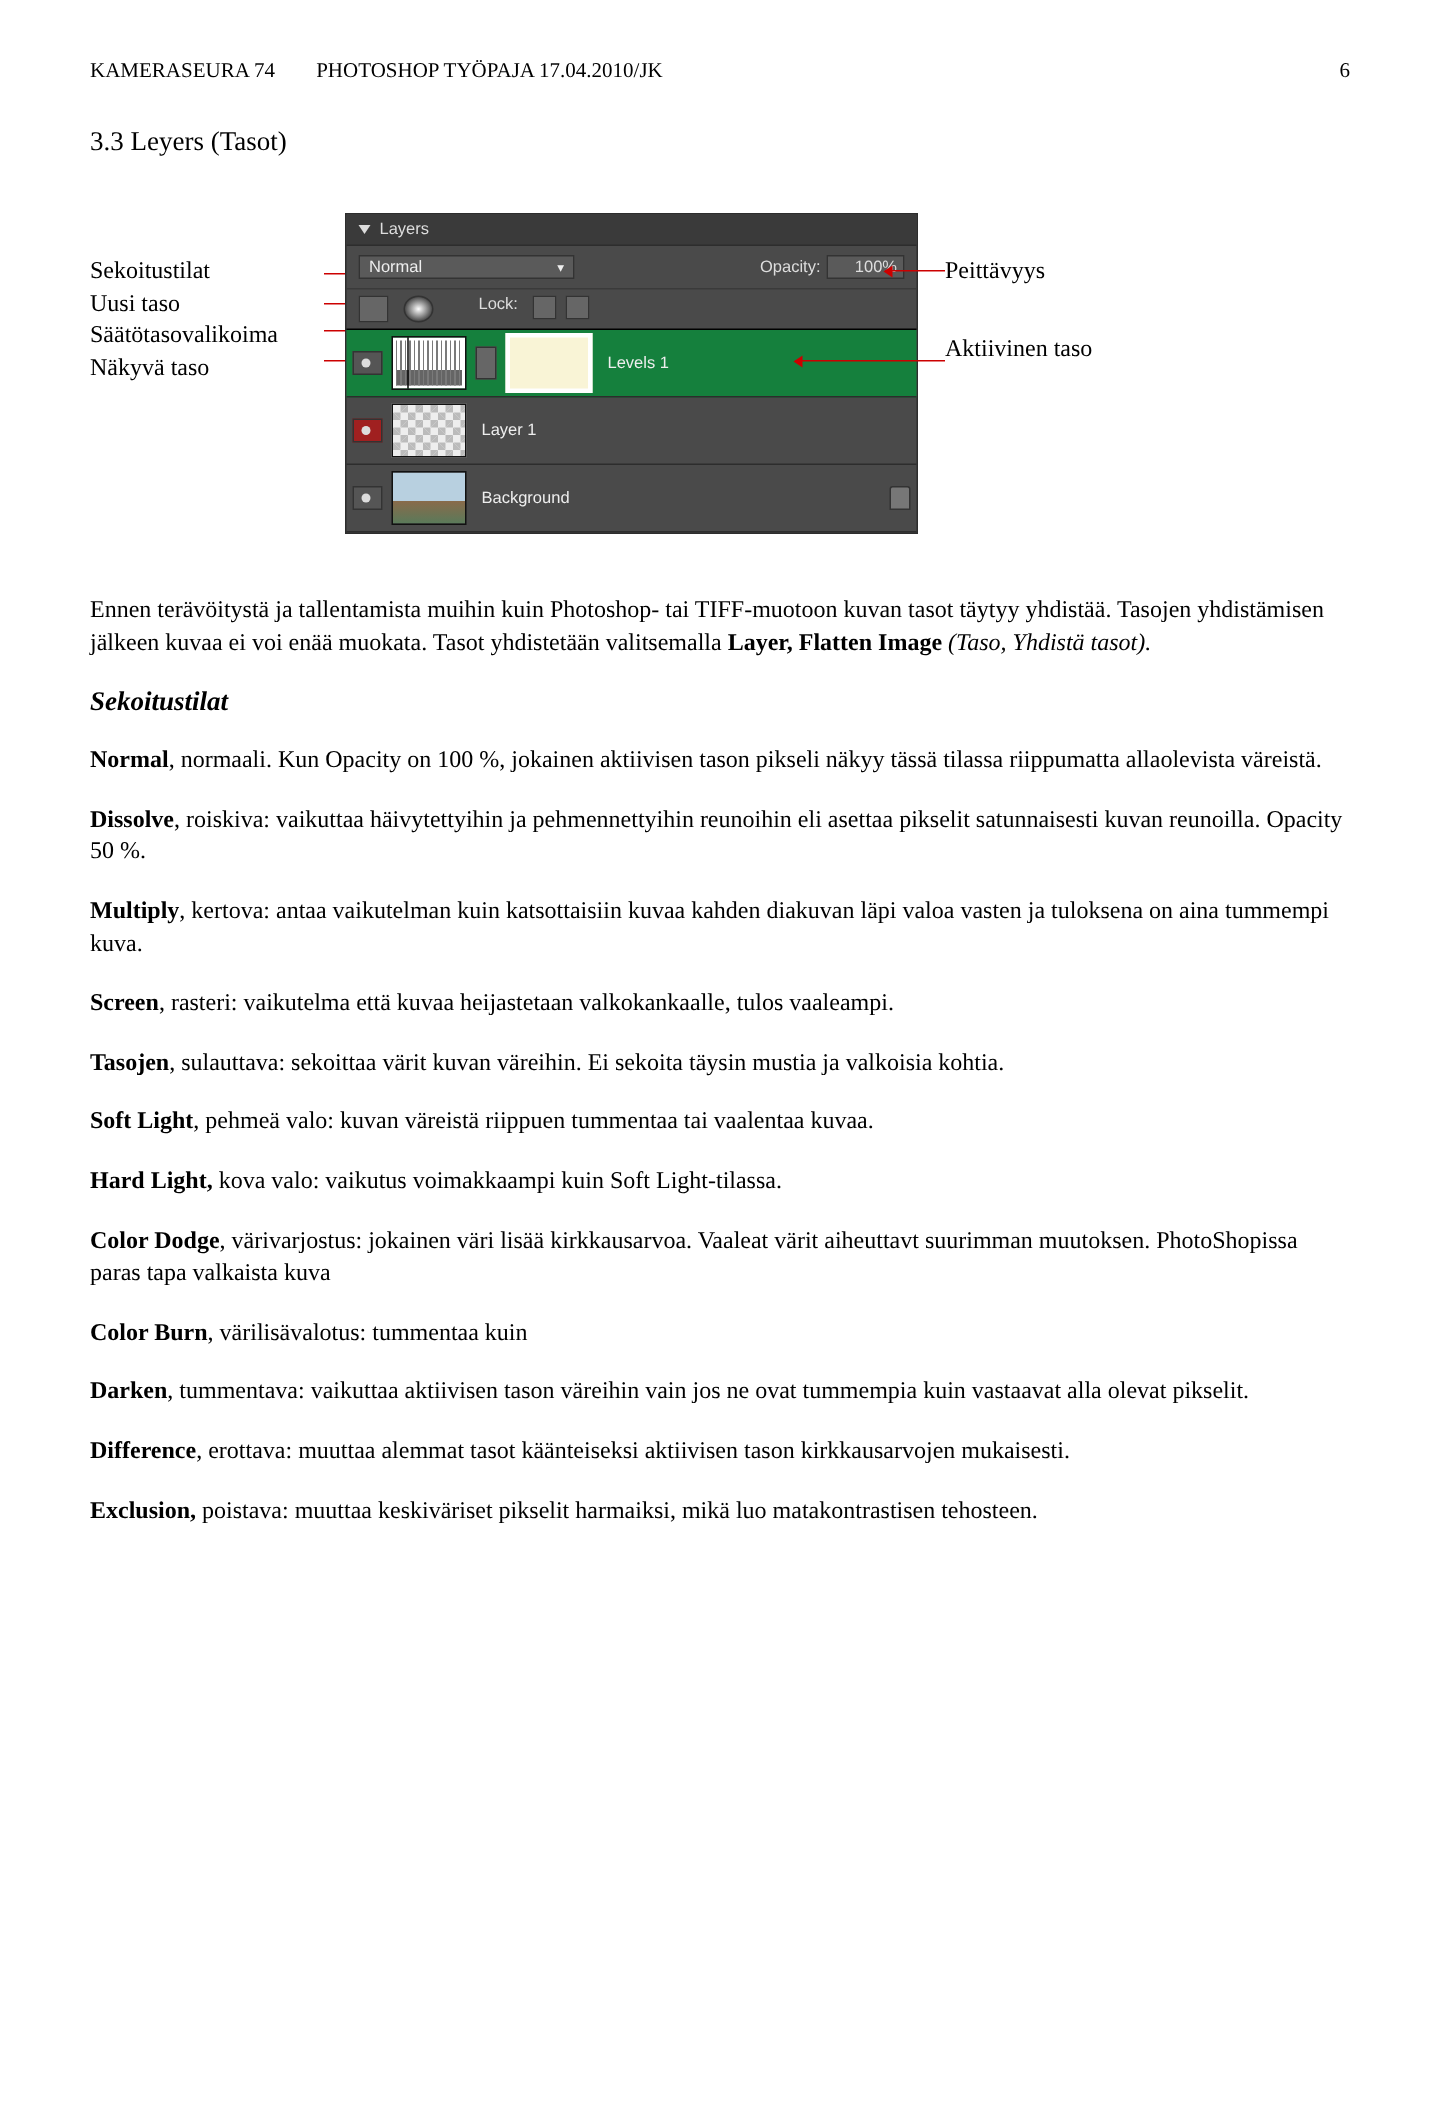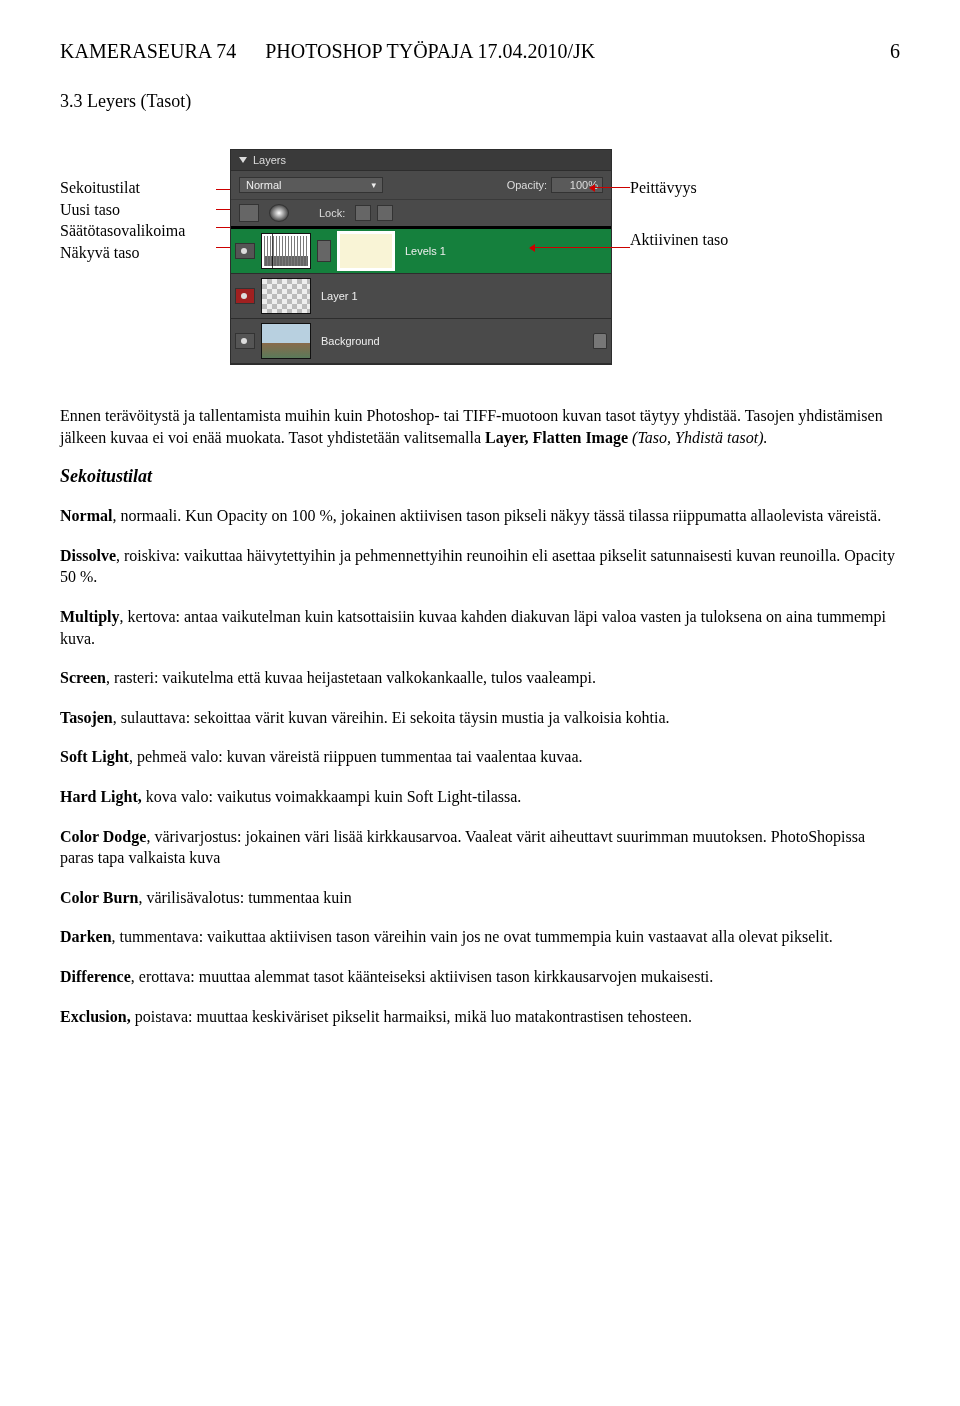--- a/index.html
+++ b/index.html
@@ -6,21 +6,21 @@
     font-family: "Times New Roman", Times, serif;
     background: #fff;
     margin: 0;
     padding: 40px 60px 40px 60px;
     color: #000;
     font-size: 16px;
     width: 960px;
     box-sizing: border-box;
   }
   .header-row {
-    font-size: 20px;
+    font-size: 14px;
     margin-bottom: 28px;
   }
   .header-left { display: inline-block; }
   .header-mid { display: inline-block; margin-left: 24px; }
   .header-right { float: right; }
   .heading-sec {
     font-size: 18px;
     margin: 0 0 37px 0;
   }
   .top-block {
@@ -88,24 +88,24 @@
   }
   .opacity-val {
     background: #5a5a5a;
     border: 1px solid #333;
     padding: 1px 4px;
     width: 42px;
     text-align: right;
   }
   .panel-row2 {
     display: flex;
-    align-items: center;
+    align-items: flex-start;
     padding: 4px 8px;
     gap: 10px;
-    border-bottom: 3px solid #000000;
+    border-bottom: 1px solid #000000;
   }
   .lock-icons { display: flex; gap: 6px; align-items: center; }
   .lock-icon {
     width: 14px; height: 14px;
     background: #666;
     border: 1px solid #333;
   }
   .layer-row {
     display: flex;
     align-items: center;

